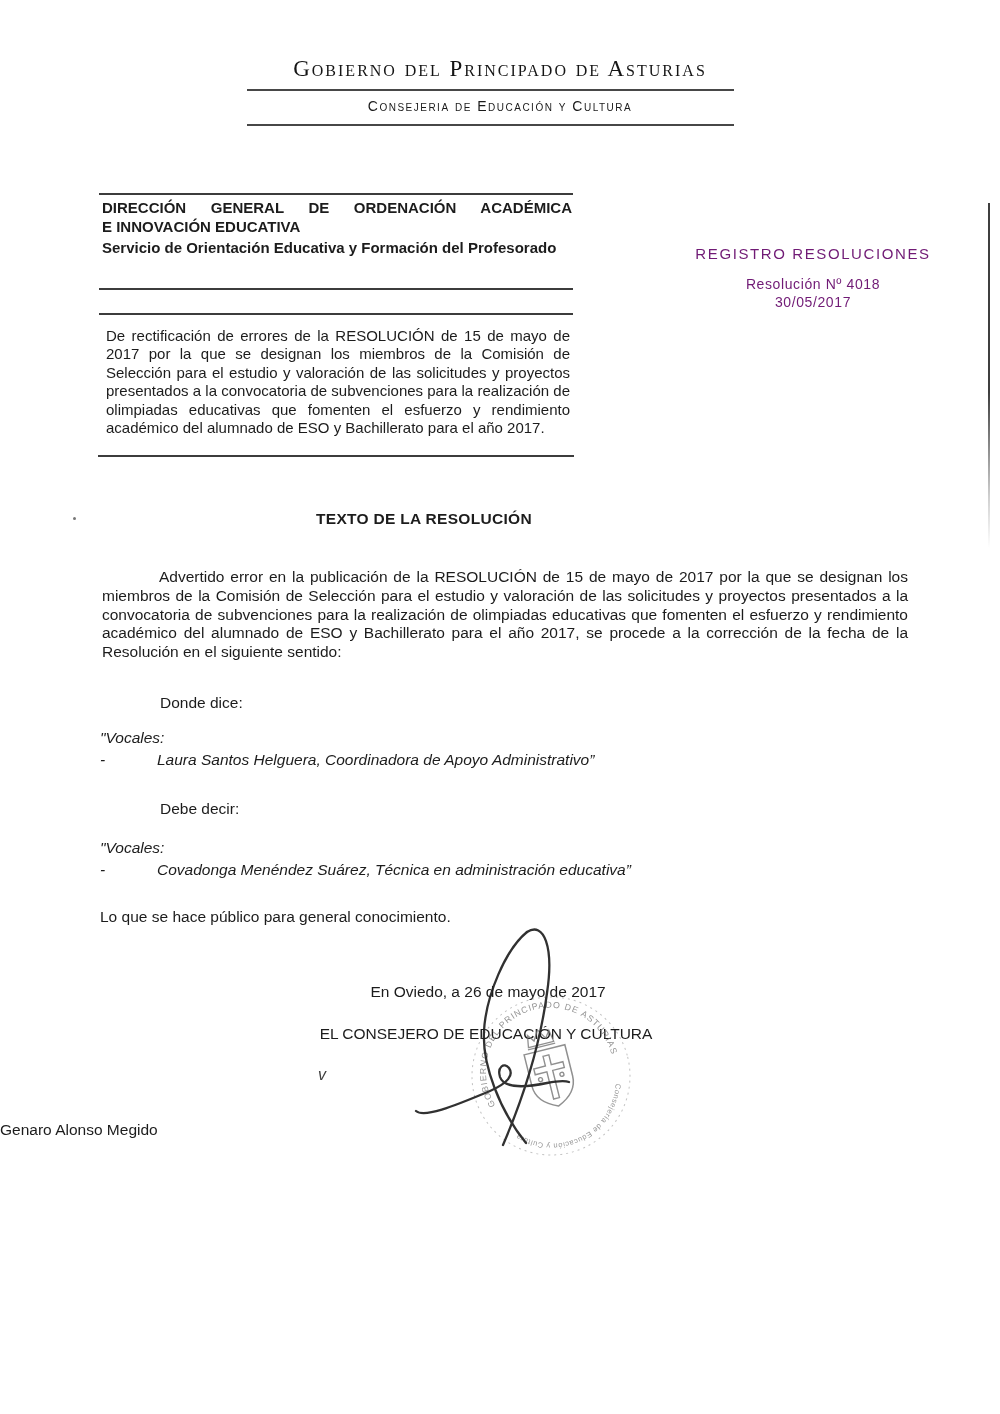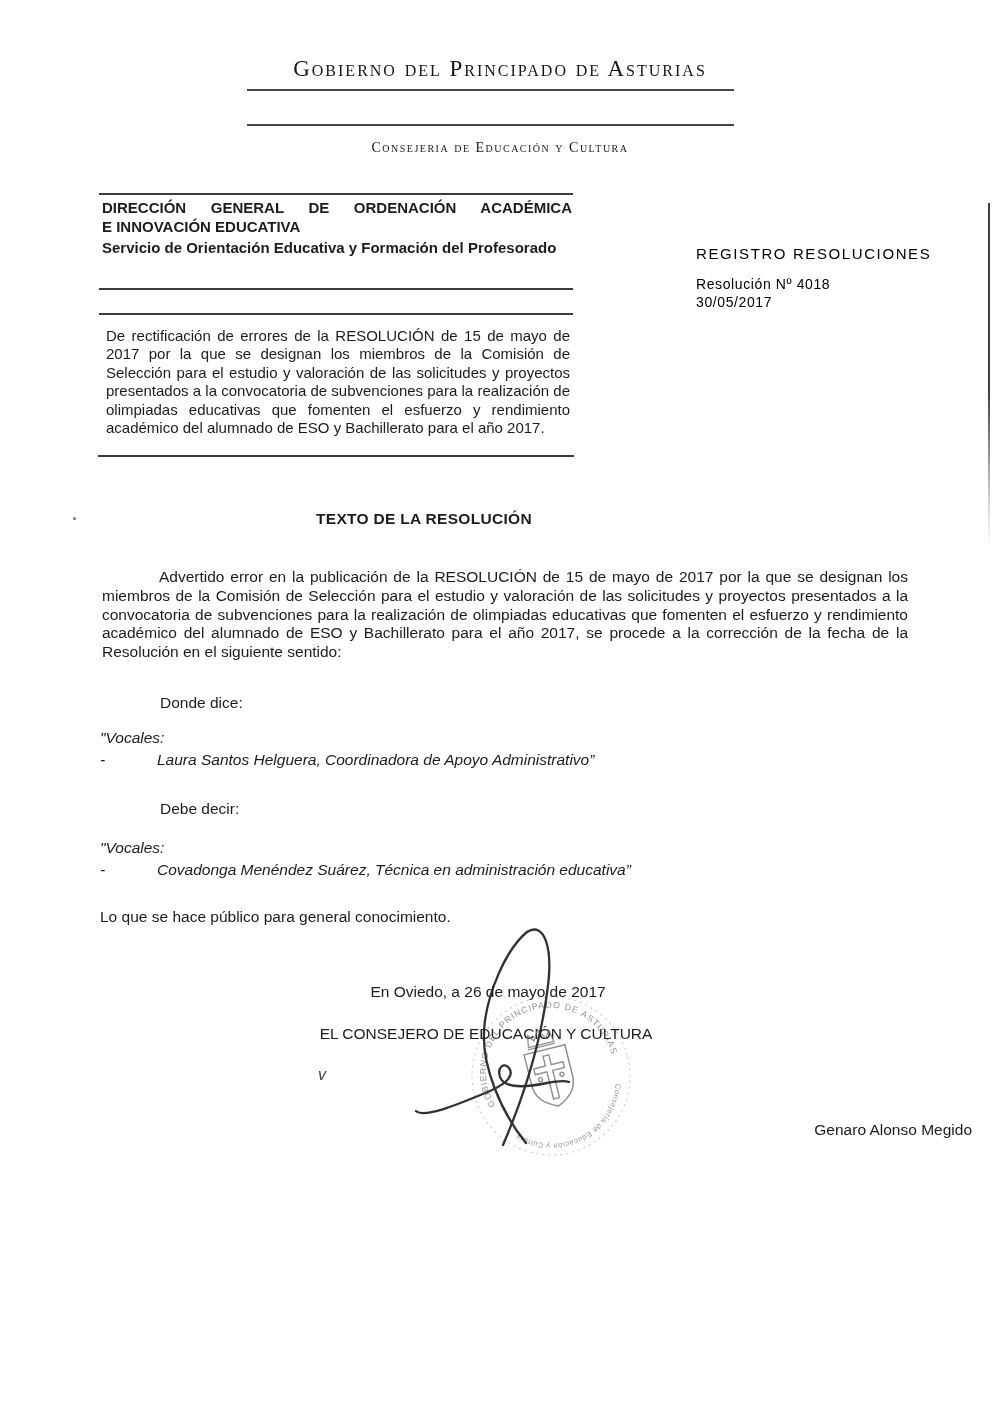--- a/index.html
+++ b/index.html
@@ -11,44 +11,44 @@
   .rule { position:absolute; background:#3c3c3c; height:2px; }
 
   
   .gov-name {
     position:absolute; top:56px; left:0; width:1000px; text-align:center;
     font-family:"Liberation Serif", serif; font-variant:small-caps;
     font-size:23px; letter-spacing:2px; color:#151515;
   }
   .dept-name {
     position:absolute; top:98px; left:0; width:1000px; text-align:center;
-    font-family:Liberation Serif, serif; font-variant:small-caps;
-    font-size:14px; letter-spacing:1.5px; color:#1a1a1a;margin-top:42px;
+    font-family:Liberation Sans, sans-serif; font-variant:small-caps;
+    font-size:14px; letter-spacing:1.5px; color:#1a1a1a;
   }
   .rule-h1 { top:89px;  left:247px; width:487px; height:1.7px; background:#474747; }
   .rule-h2 { top:124px; left:247px; width:487px; height:1.7px; background:#474747; }
 
   
   .issuer { position:absolute; left:102px; top:199px; width:470px; font-weight:bold; font-size:15px; line-height:18.6px; }
   .dir-line1 { text-align:justify; text-align-last:justify; }
   .service { text-align:justify; margin-top:3px; }
   .rule-i-top { top:193px; left:99px; width:474px; }
   .rule-i-mid { top:288px; left:99px; width:474px; }
   .res-heading { position:absolute; left:106px; top:293px; width:466px; font-weight:bold; font-size:15.5px; }
   .rule-i-res { top:313px; left:99px; width:474px; }
   .summary {
     position:absolute; left:106px; top:327px; width:464px;
     font-size:15px; line-height:18.4px; text-align:justify;
   }
   .rule-i-bot { top:455px; left:98px; width:476px; }
 
   
   .registry {
-    position:absolute; top:245px; right:44px; width:260px; text-align:left;
-    color:#000000; font-size:14.5px;
+    position:absolute; top:245px; right:57px; width:260px; text-align:center;
+    color:#701a75; font-size:14.5px;
   }
   .registry .rtitle { letter-spacing:1.6px; font-size:15px; margin-bottom:13px; }
   .registry .rline { line-height:18px; font-size:14px; letter-spacing:0.6px; }
 
   
   .section-title {
     position:absolute; top:510px; left:0; width:848px; text-align:center;
     font-weight:bold; font-size:15.5px; letter-spacing:0.3px;
   }
   .intro {
@@ -61,21 +61,21 @@
   .quote  { position:absolute; left:100px; font-size:15.5px; font-style:italic; line-height:19px; }
   .quote1 { top:728px; }
   .quote2 { top:838px; }
   .q-line { display:flex; margin-top:3px; }
   .q-dash { width:57px; }
   .closing { position:absolute; left:100px; top:908px; font-size:15.5px; }
 
   
   .place-date  { position:absolute; top:983px;  left:0; width:976px; text-align:center; font-size:15.5px; }
   .signer-title{ position:absolute; top:1025px; left:0; width:972px; text-align:center; font-size:15.5px; }
-  .signer-name { position:absolute; top:1121px; left:0; width:972px; text-align:right; font-size:15.5px; }
+  .signer-name { position:absolute; top:1121px; left:0; width:972px; text-align:left; font-size:15.5px; }
   .hand-mark   { position:absolute; top:1066px; left:318px; font-size:16px; font-style:italic; color:#3f3f3f; }
   .seal  { position:absolute; left:466px; top:991px;  width:170px; height:170px; opacity:0.78; }
   .sig   { position:absolute; left:400px; top:915px;  width:260px; height:250px; }
 
   
   .footer {
     position:absolute; top:1352px; left:0; width:1000px; text-align:center;
     font-family:"Liberation Serif", serif; font-size:13.5px; color:#1f1f1f; letter-spacing:0.3px;
   }
 

